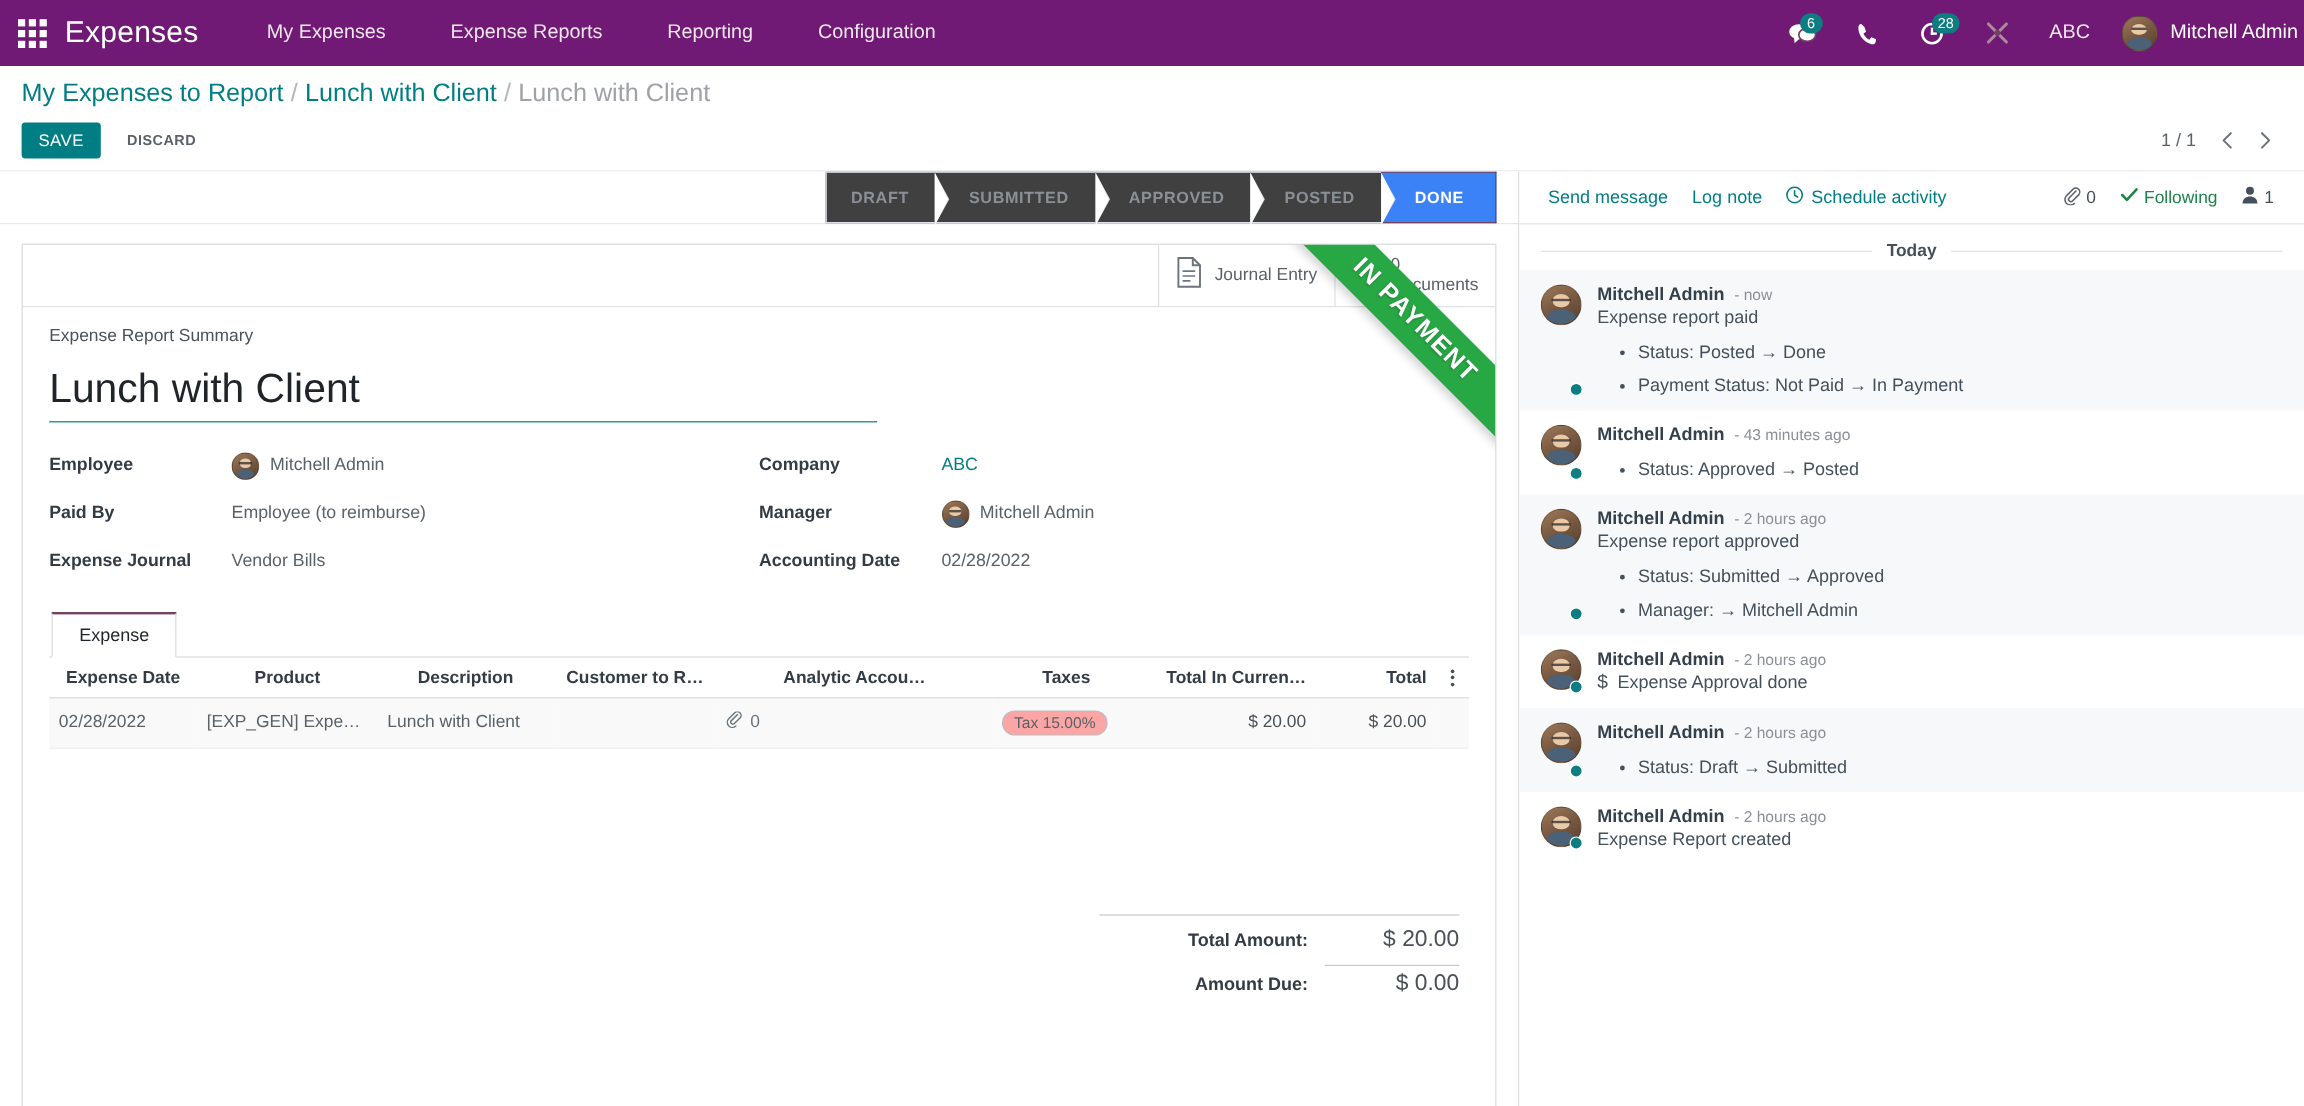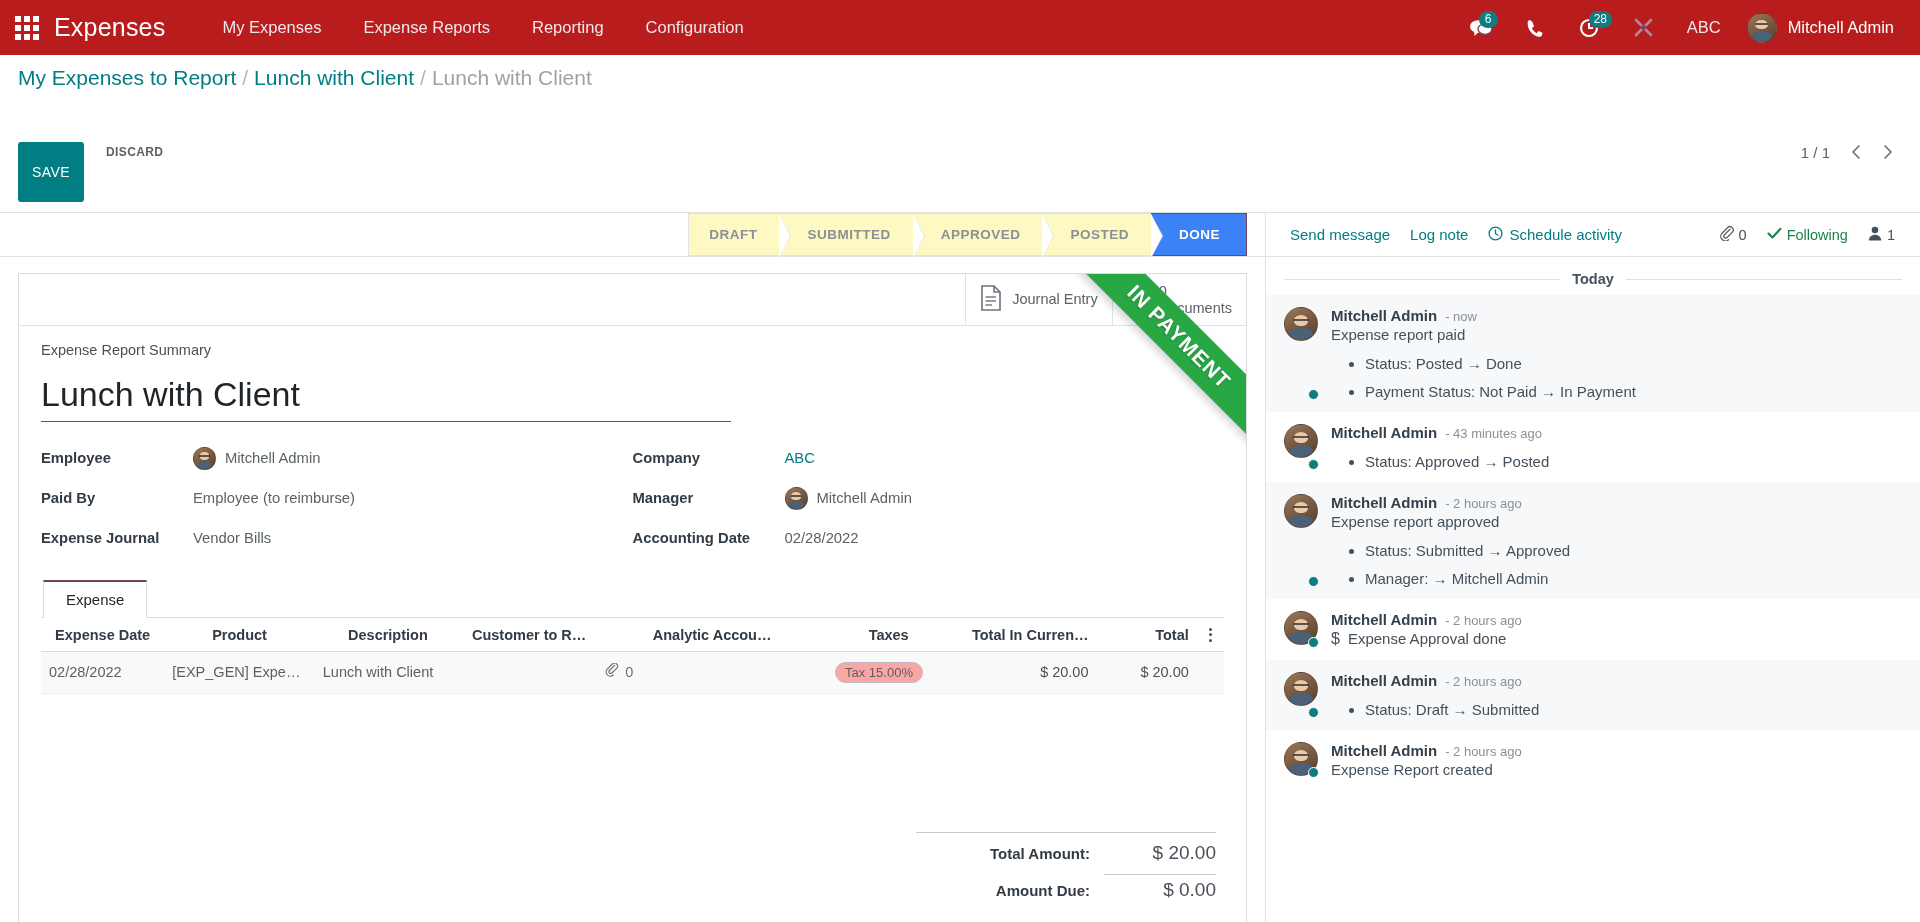--- a/index.html
+++ b/index.html
@@ -9,24 +9,24 @@
     overflow: hidden;
     font-family: "Liberation Sans", sans-serif;
     font-size: 16px;
     color: #374151;
     background: #ffffff;
   }
 
   
   .navbar {
     height: 55px;
-    background: #b91c1c;
+    background: #701a75;
     display: flex;
     align-items: center;
-    padding: 0 26px 0 10px;
+    padding: 0 5px 0 10px;
     color: #fff;
     position: relative;
   }
   .apps-grid {
     width: 34px; height: 34px;
     display: grid;
     grid-template-columns: repeat(3, 6px);
     grid-template-rows: repeat(3, 6px);
     gap: 3px;
     justify-content: center;
@@ -36,21 +36,21 @@
   }
   .apps-grid i { background: #fff; display:block; width:6px; height:6px; }
   .brand {
     font-size: 25px;
     font-weight: 400;
     letter-spacing: .2px;
     margin-right: 36px;
     color: #fff;
     cursor: pointer;
   }
-  .nav-menu { display: flex; align-items: center; gap: 0px; }
+  .nav-menu { display: flex; align-items: center; gap: 12px; }
   .nav-menu .nav-item {
     padding: 0 21px;
     font-size: 16.5px;
     line-height: 55px;
     color: #efe7ec;
     cursor: pointer;
     white-space: nowrap;
   }
   .nav-right {
     margin-left: auto;
@@ -138,24 +138,23 @@
     display: flex; align-items: center;
     margin-top: 9px;
   }
   .btn-save {
     background: #017e84;
     color: #fff;
     border: none;
     font-size: 14px;
     font-weight: 500;
     letter-spacing: .4px;
-    padding: 22px 14px;
+    padding: 7px 14px;
     border-radius: 3px;
     cursor: pointer;
-    margin-top: 40px;
   }
   .btn-discard {
     background: transparent;
     border: none;
     color: #5a6268;
     font-size: 12px;
     font-weight: 700;
     letter-spacing: .4px;
     padding: 7px 14px;
     margin-left: 8px;
@@ -214,21 +213,21 @@
     height: 100%;
   }
   .st-item {
     position: relative;
     display: flex; align-items: center;
     padding: 0 22px 0 28px;
     font-size: 13.5px;
     font-weight: 700;
     letter-spacing: .5px;
     color: #8a9096;
-    background: #fef9c3;
+    background: #404040;
     border-top: 1px solid #dee2e6;
     border-bottom: 1px solid #dee2e6;
     cursor: pointer;
   }
   .st-item:first-child { padding-left: 20px; border-left: 1px solid #dee2e6; }
   .st-item::after {
     content: "";
     position: absolute;
     right: -11px; top: 0;
     width: 0; height: 0;

